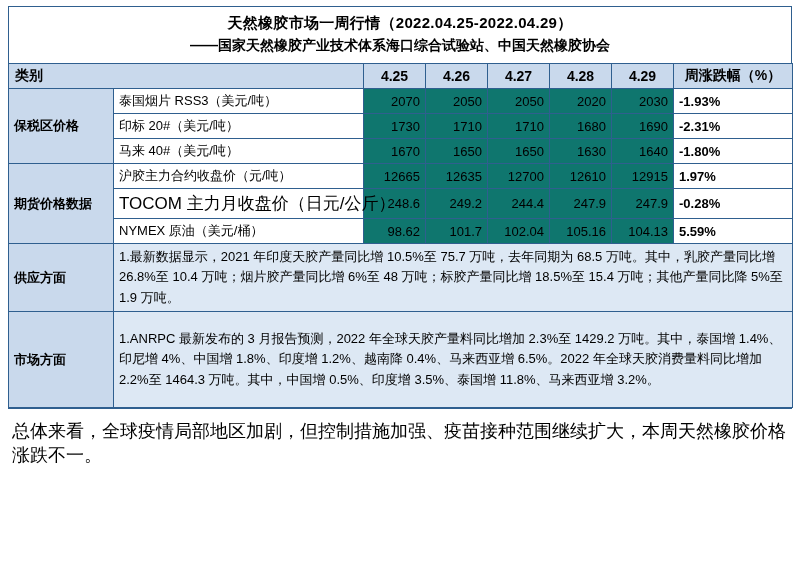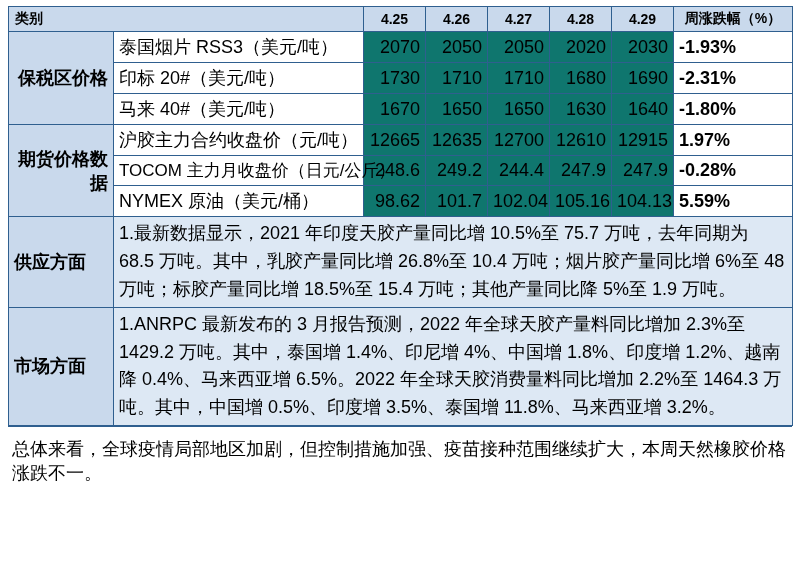--- a/index.html
+++ b/index.html
@@ -18,21 +18,21 @@
   table.main {
     width: 784px;
     border-collapse: collapse;
     table-layout: fixed;
     border: 1px solid #2f5f8f;
   }
   table.main td, table.main th {
     border: 1px solid #2f5f8f;
     padding: 3px 5px;
     vertical-align: middle;
-    font-size: 18px;
+    font-size: 13px;
     color: #000;
   }
   
   .title-cell {
     background: #ffffff;
     text-align: center;
     font-weight: bold;
     font-size: 15px;
     letter-spacing: 0.3px;
     padding: 7px 4px 2px 4px;
@@ -63,21 +63,21 @@
   tr.header-row td.hdr-cat {
     text-align: left;
     padding-left: 6px;
   }
 
   
   td.cat-label {
     background: #c9d9ec;
     font-weight: bold;
     font-size: 14px;
-    text-align: right;
+    text-align: left;
     padding-left: 6px;
   }
   td.item-name {
     background: #ffffff;
     text-align: left;
     font-size: 13px;
     padding-left: 8px;
     white-space: nowrap;
   }
   td.num {
@@ -113,20 +113,32 @@
     padding: 10px 6px 10px 4px;
     border: none;
     border-top: 1px solid #2f5f8f;
   }
 </style>
 </head>
 <body>
 
 <div id="page">
 
+  <div class="title-wrap">
+    <table style="width:100%; border-collapse:collapse;">
+      <tbody>
+          <tr>
+        <td class="title-cell">天然橡胶市场一周行情（2022.04.25-2022.04.29）</td>
+      </tr>
+      <tr>
+        <td class="subtitle-cell">——国家天然橡胶产业技术体系海口综合试验站、中国天然橡胶协会</td>
+      </tr>
+    </tbody>
+      </table>
+  </div>
 
   <table class="main">
     <colgroup>
       <col style="width:105px">
       <col style="width:250px">
       <col style="width:62px">
       <col style="width:62px">
       <col style="width:62px">
       <col style="width:62px">
       <col style="width:62px">

